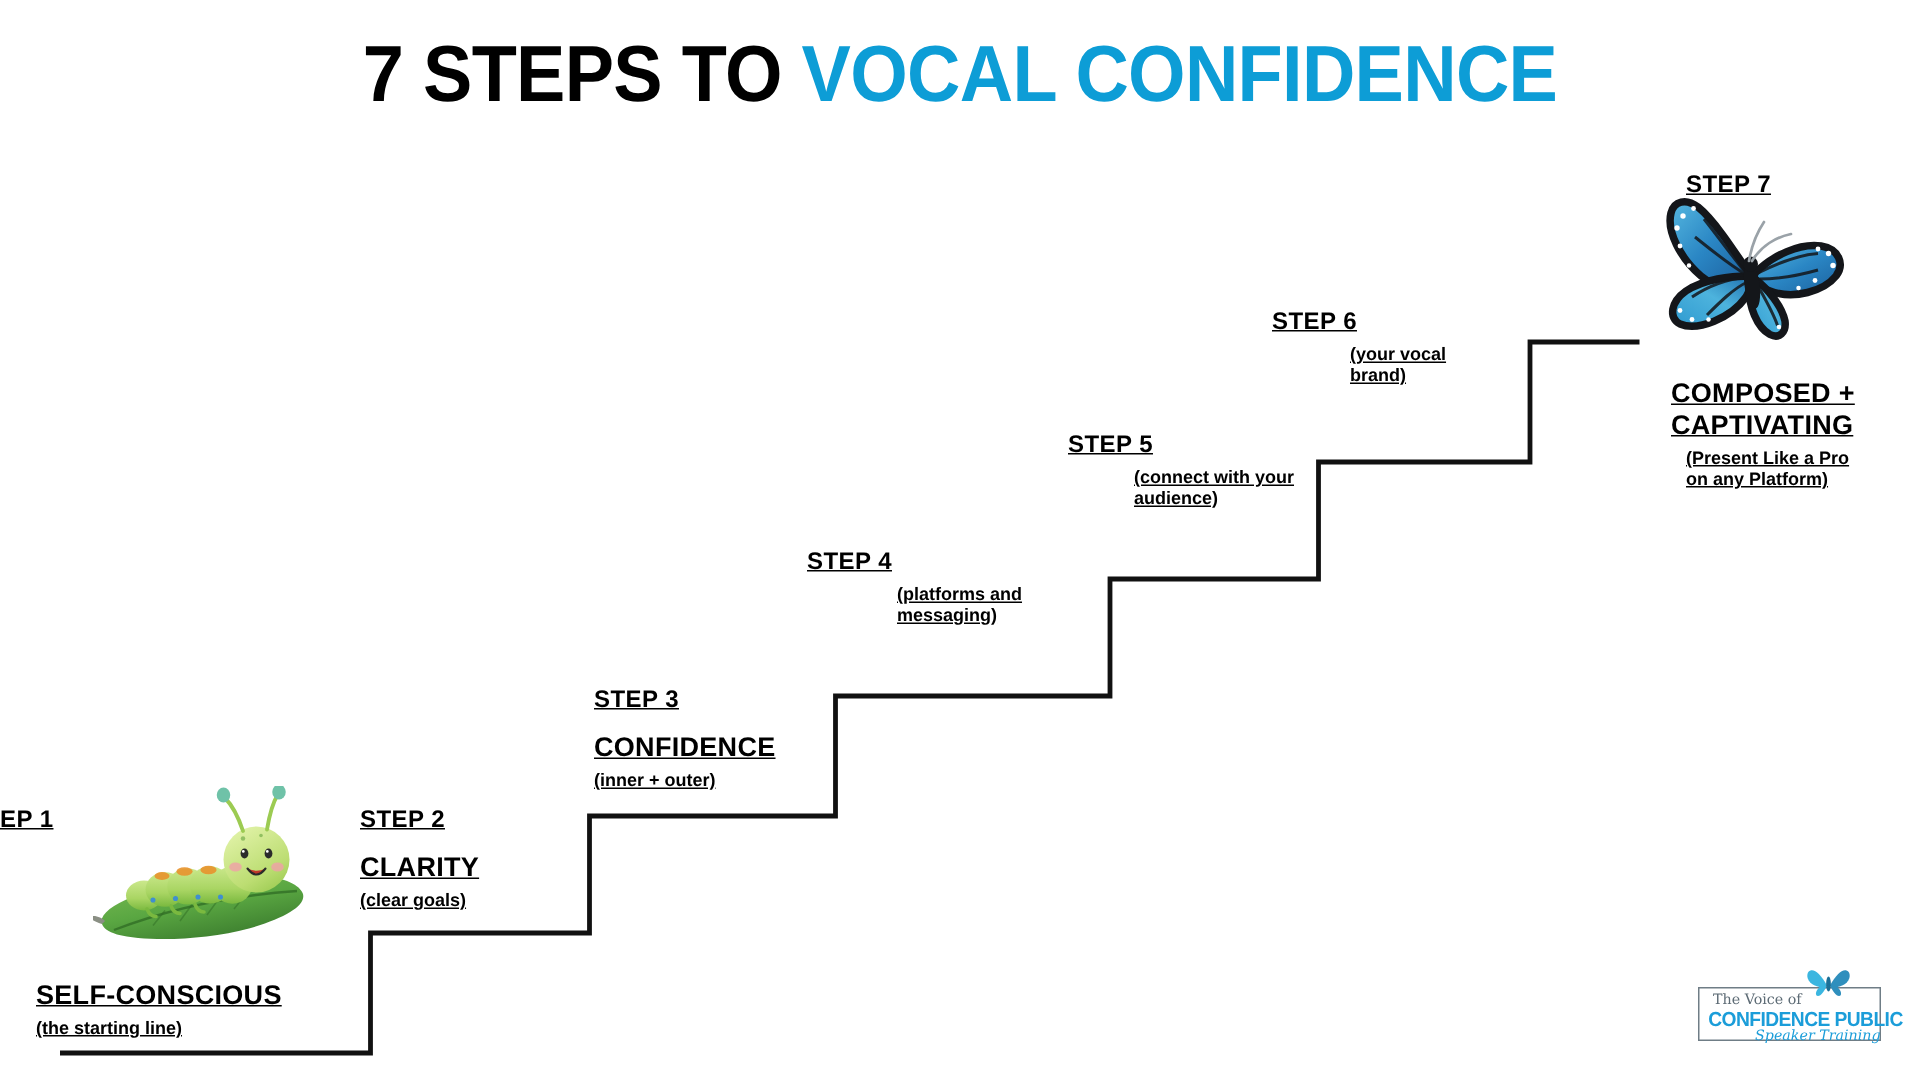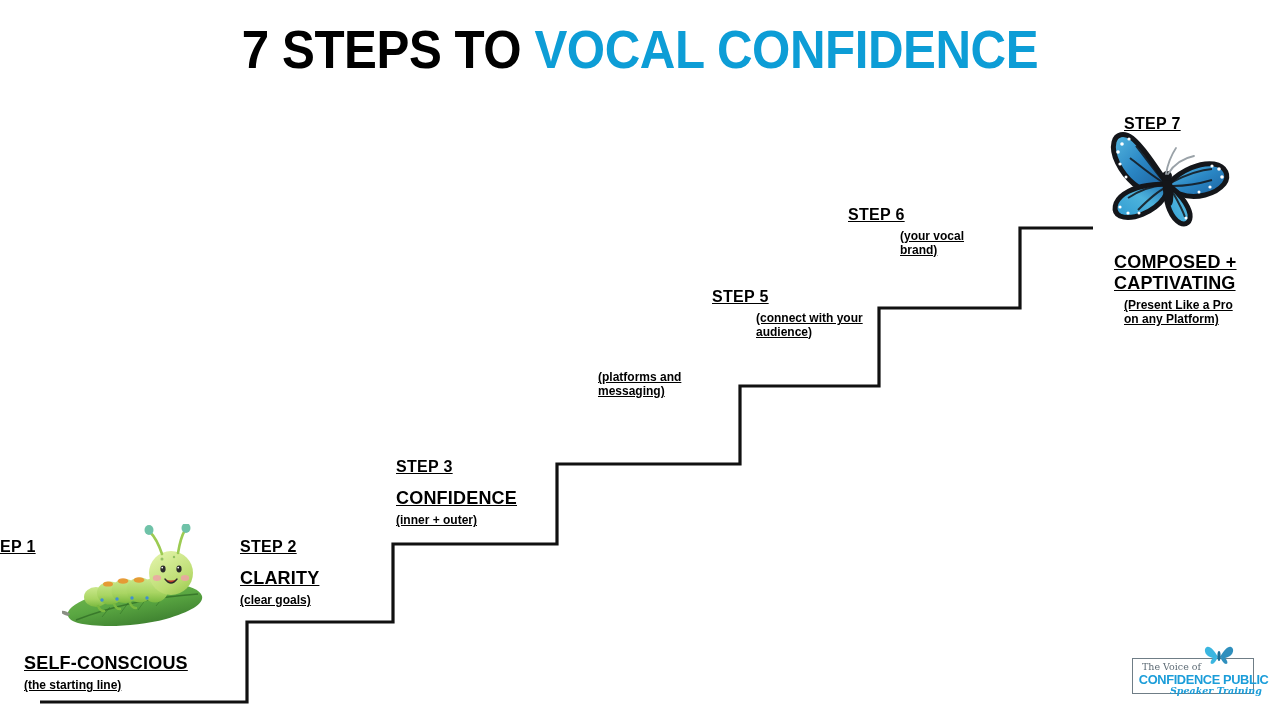--- a/index.html
+++ b/index.html
@@ -150,21 +150,20 @@
   }
   #logo .logo-tag {
     position: absolute;
     left: 40px;
     top: 42px;
     font-family: "DejaVu Serif", serif;
     font-style: italic;
     font-size: 9.5px;
     color: #1b9dd9;
     white-space: nowrap;
-    font-weight: bold;
   }
   #logo .logo-mark {
     position: absolute;
     left: 72px;
     top: 0px;
     width: 34px;
     height: 22px;
   }
 </style>
 </head>
@@ -313,20 +312,21 @@
     <div class="step-sub">(clear goals)</div>
   </div>
 
   <div class="step" id="step3">
     <div class="step-num">STEP 3</div>
     <div class="step-title">CONFIDENCE</div>
     <div class="step-sub">(inner + outer)</div>
   </div>
 
   <div class="step" id="step4">
+    <div class="step-num">STEP 4</div>
     <div class="step-sub" style="width:120px;margin-left:auto;margin-right:auto;">(platforms and messaging)</div>
   </div>
 
   <div class="step" id="step5">
     <div class="step-num">STEP 5</div>
     <div class="step-sub" style="width:110px;margin-left:auto;margin-right:auto;">(connect with your audience)</div>
   </div>
 
   <div class="step" id="step6">
     <div class="step-num">STEP 6</div>

